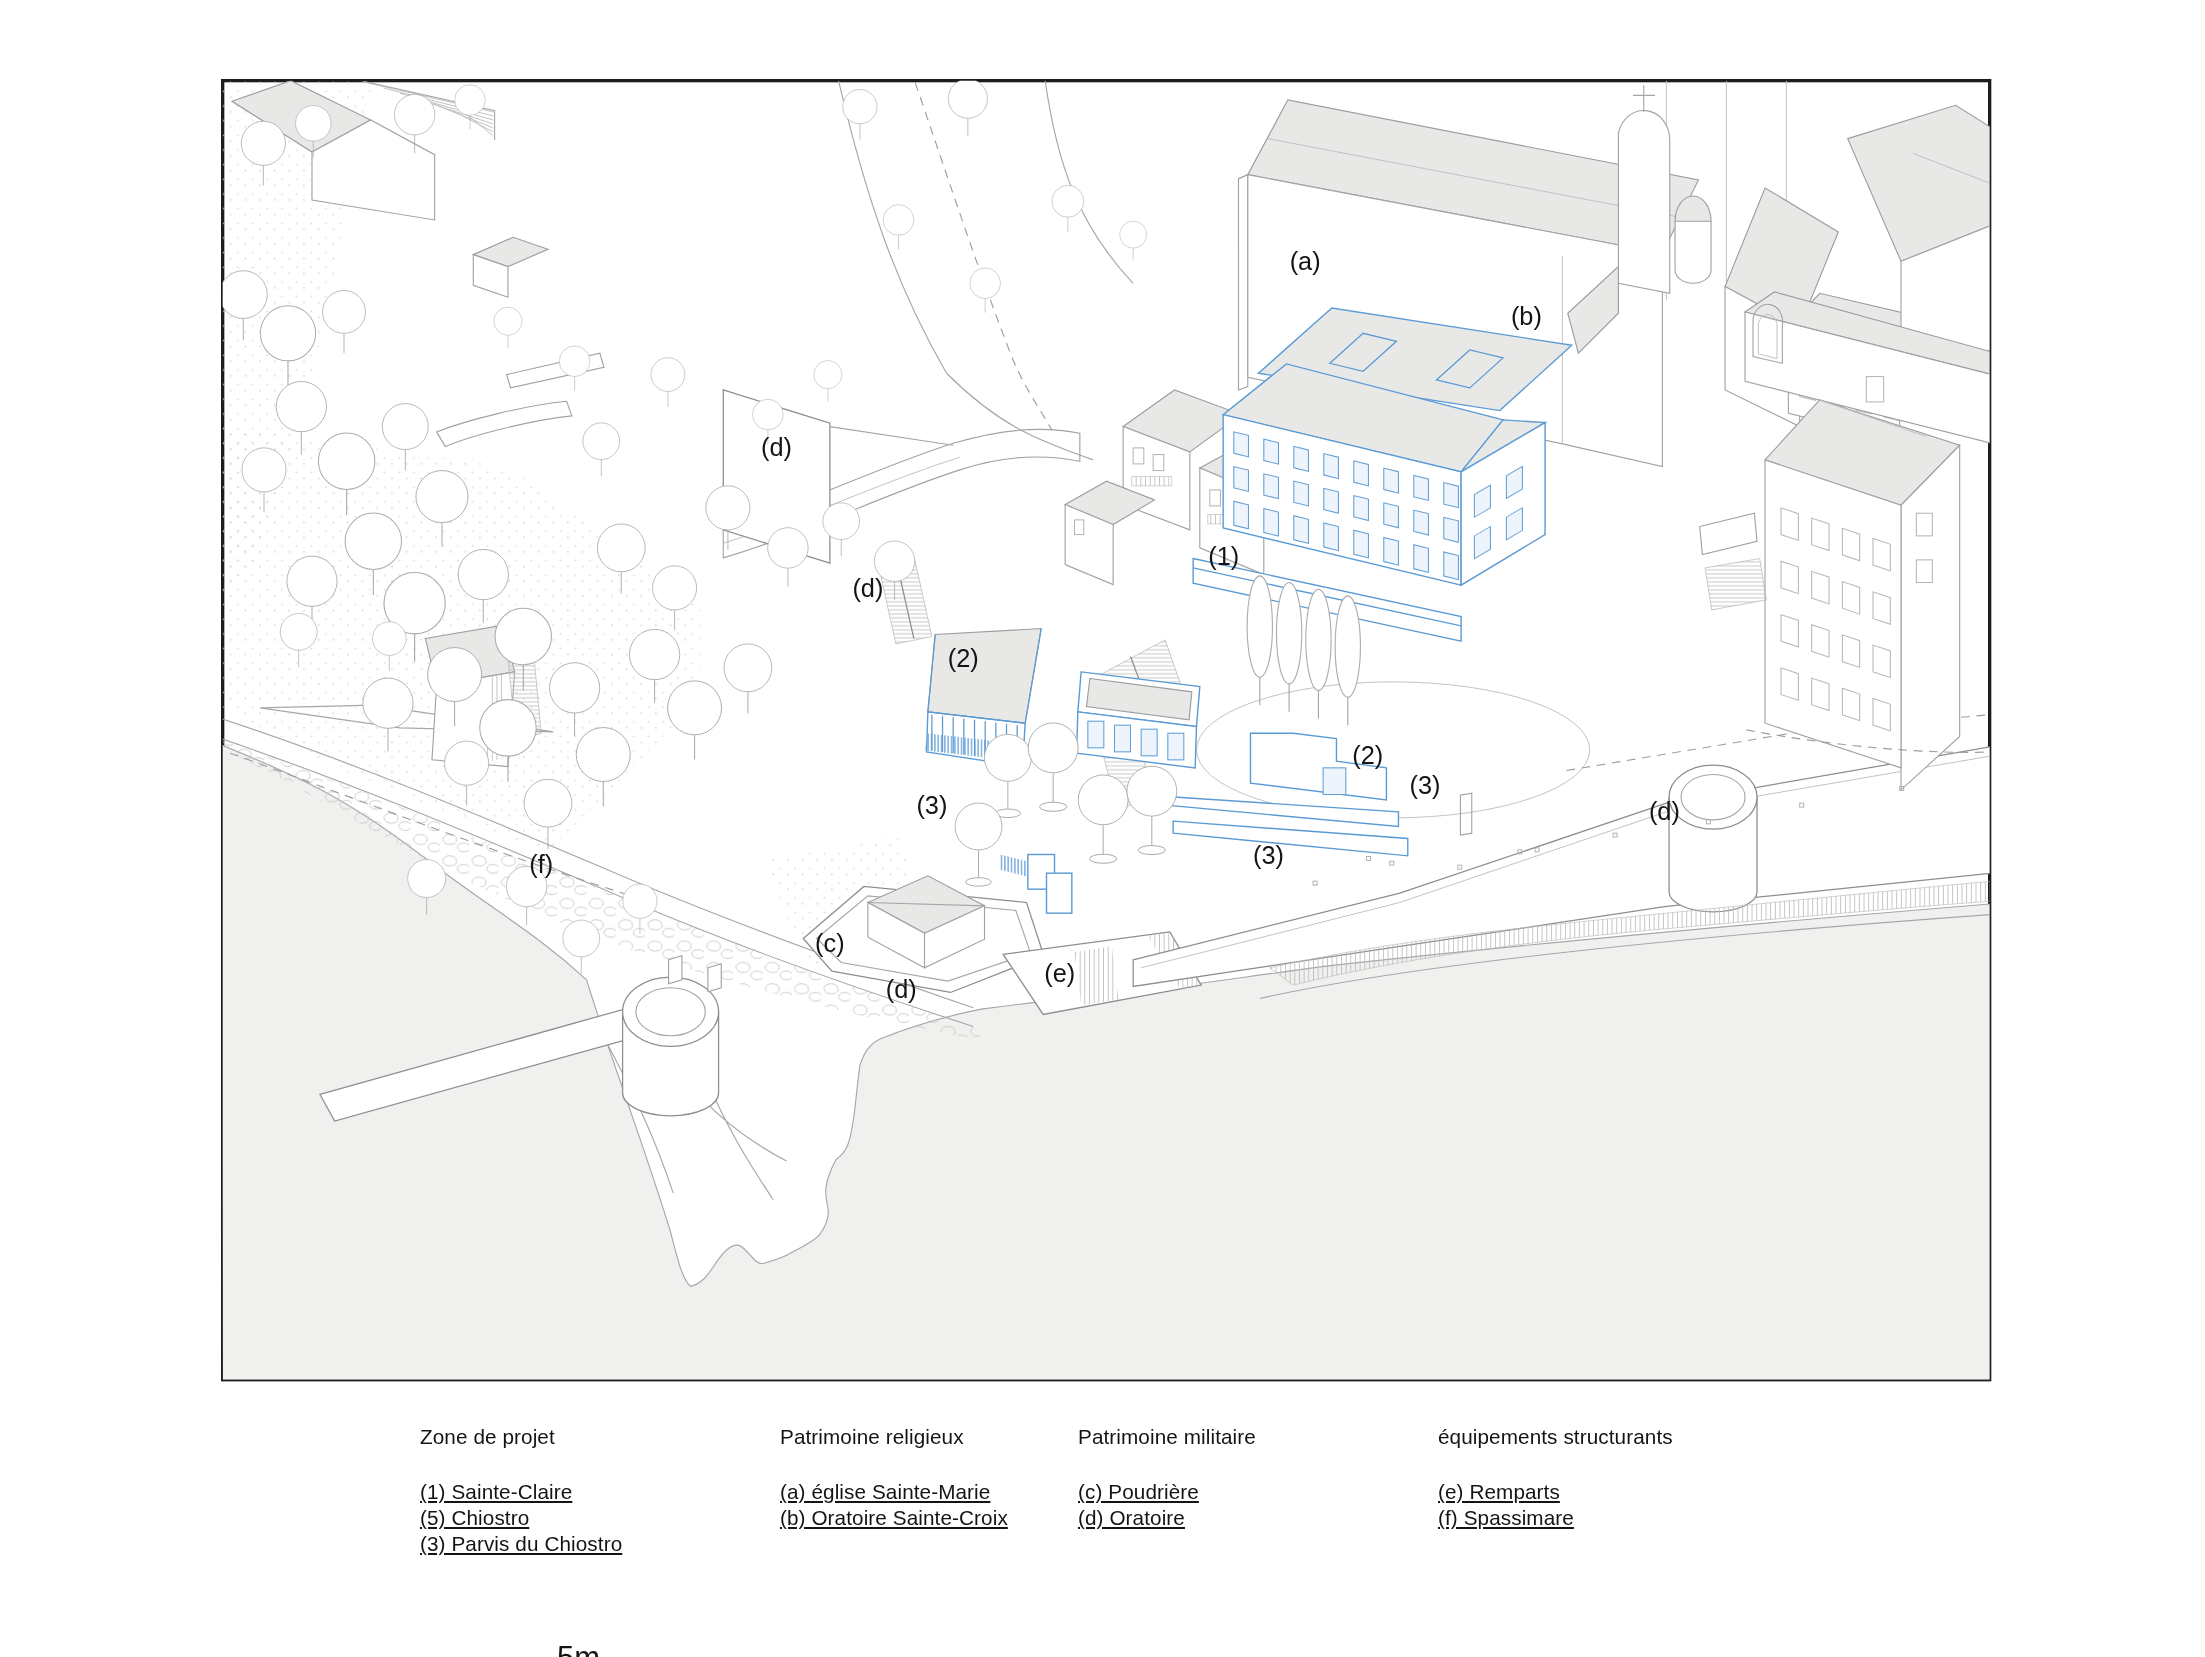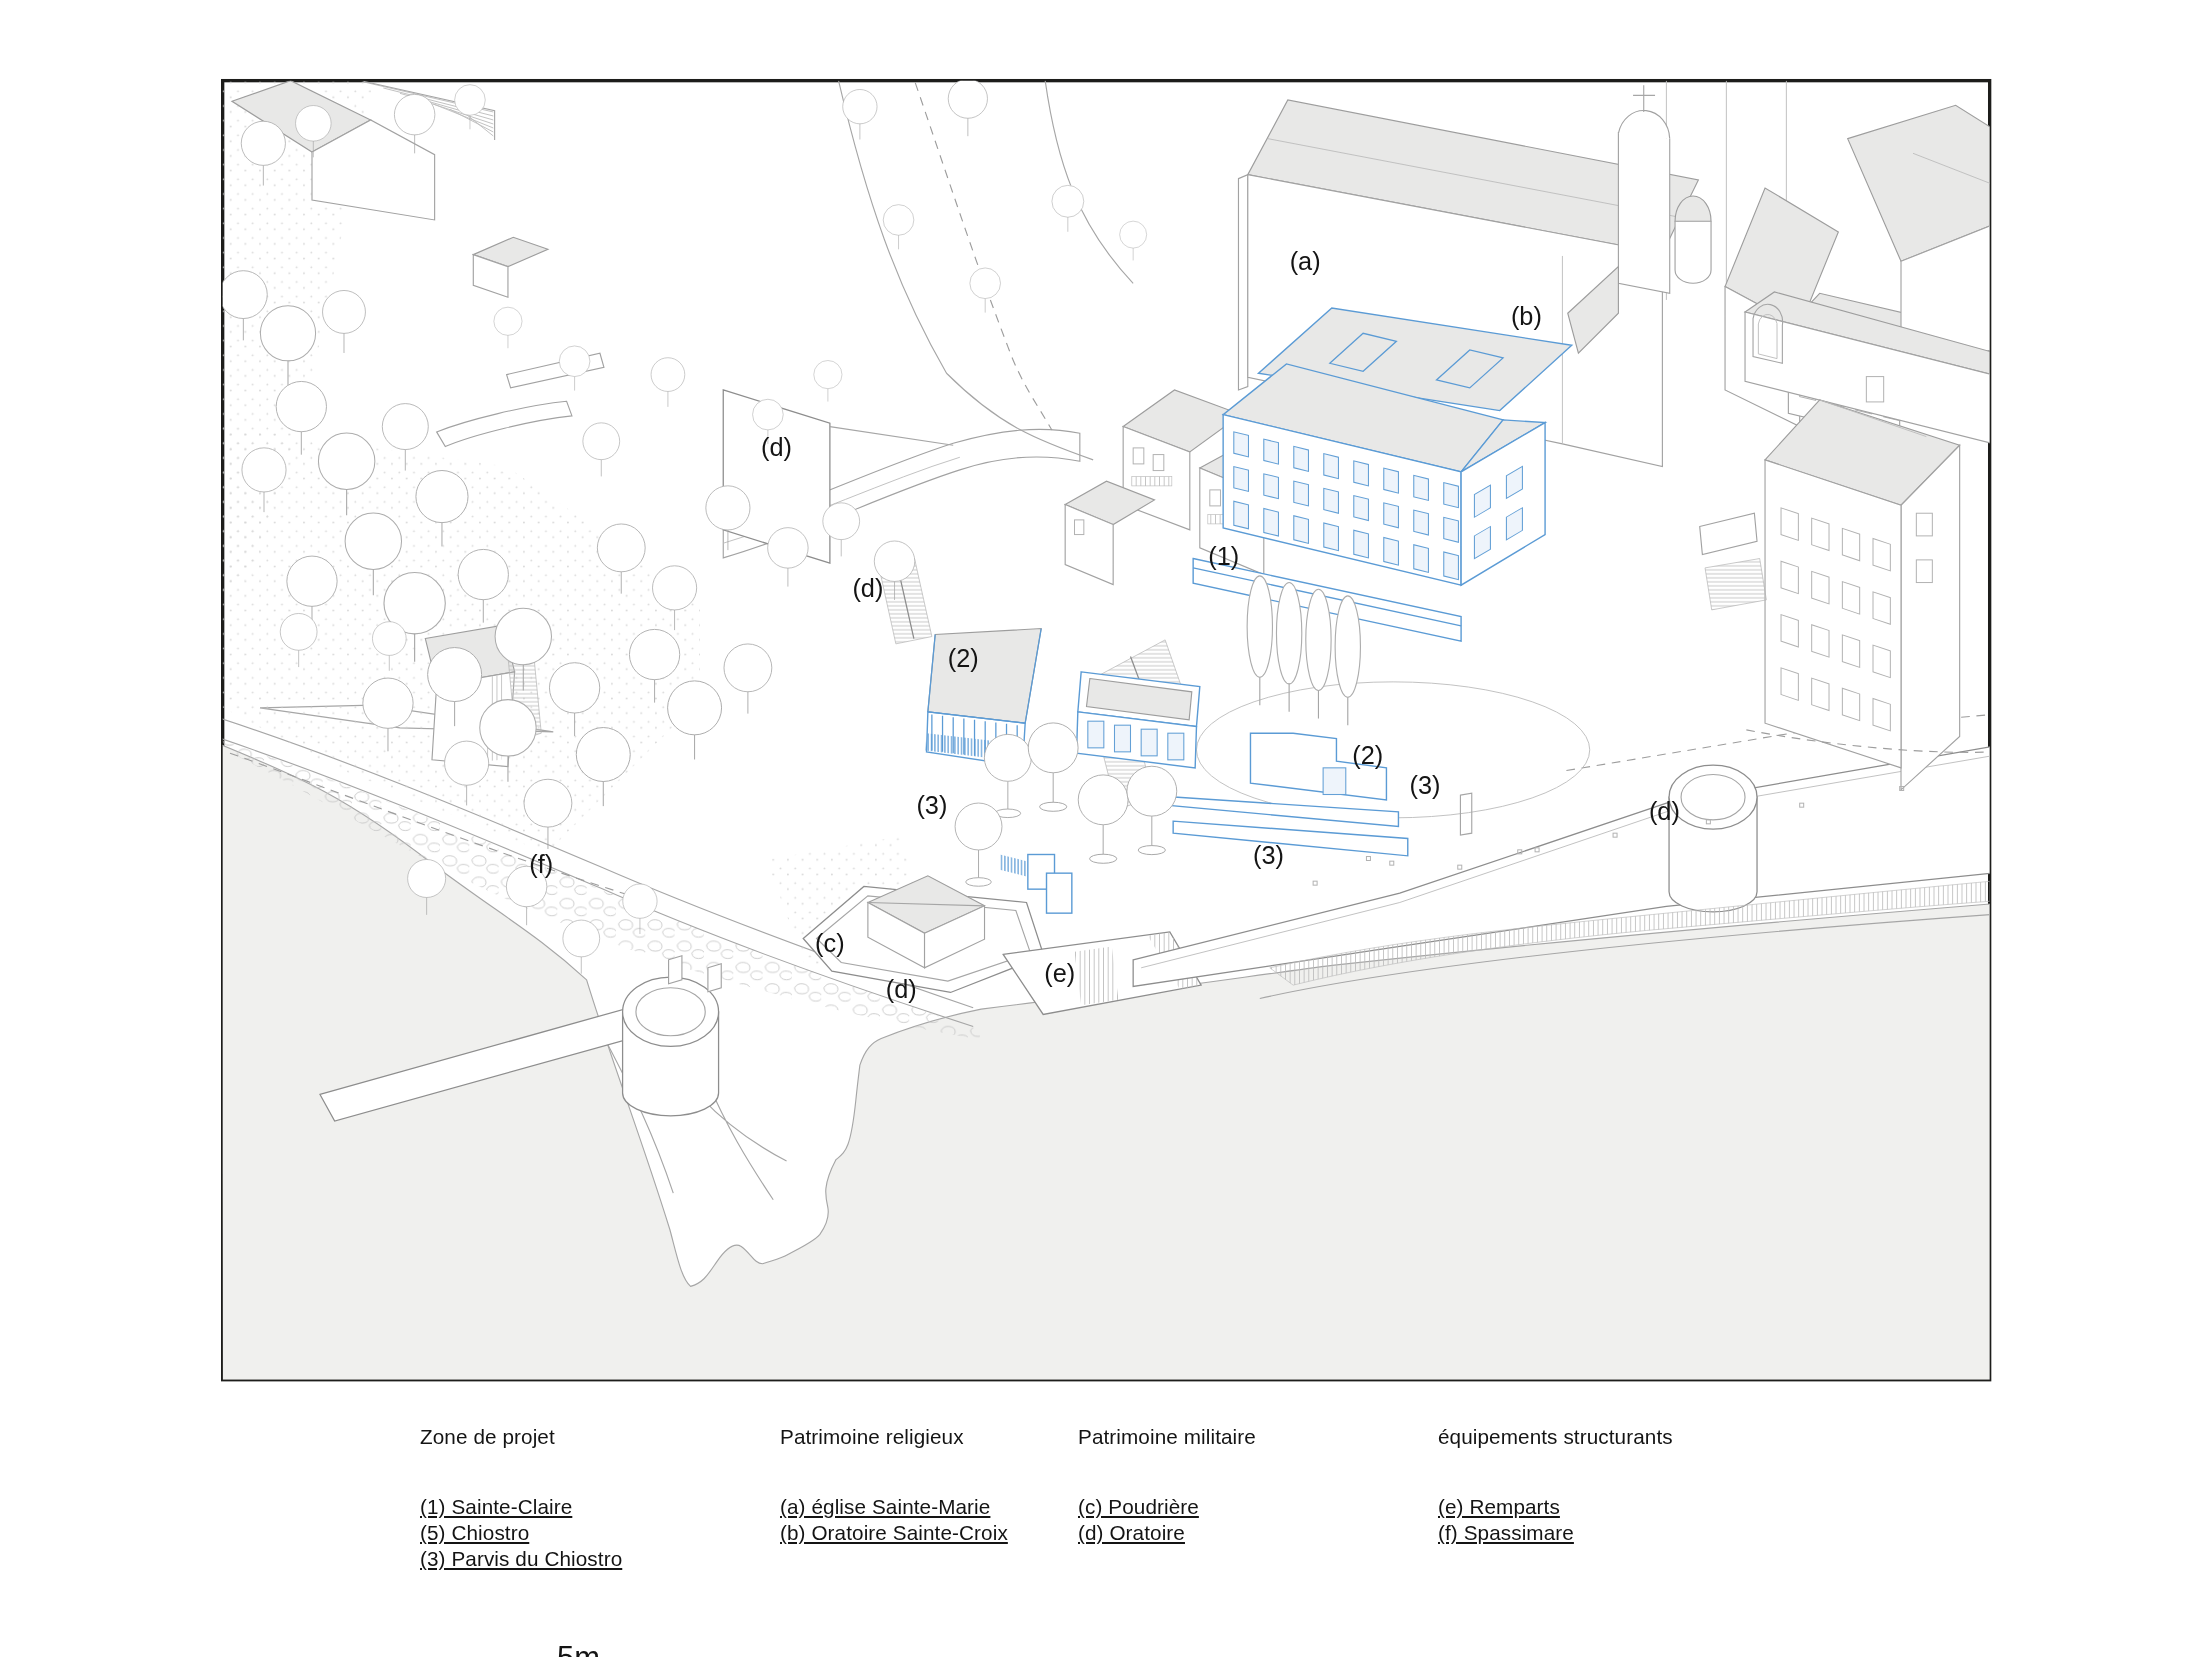--- a/index.html
+++ b/index.html
@@ -16,21 +16,21 @@
   .treec{fill:#ffffff;stroke:#adadad;stroke-width:1.7;}
   .win{fill:none;stroke:#b2b2b2;stroke-width:1.5;}
   .blue{fill:#ffffff;stroke:#5b9bd5;stroke-width:2.1;}
   .broof{fill:#e8e8e7;stroke:#5b9bd5;stroke-width:2.1;}
   .bln{fill:none;stroke:#5b9bd5;stroke-width:1.9;}
   .bwin{fill:#eef4fb;stroke:#64a0d6;stroke-width:1.6;}
   .dash{fill:none;stroke:#9d9d9d;stroke-width:1.7;stroke-dasharray:13 10;}
   .lbl{font:38px "Liberation Sans",sans-serif;fill:#141414;text-anchor:middle;}
   
   .legend-col{position:absolute;top:1424px;font-size:20.7px;line-height:26px;letter-spacing:0.1px;}
-  .legend-title{margin-bottom:44px;white-space:nowrap;}
+  .legend-title{margin-bottom:29px;white-space:nowrap;}
   .legend-item{white-space:nowrap;text-decoration:underline;}
   .scale-label{position:absolute;left:557px;top:1640px;font-size:31px;}
 </style>
 </head>
 <body>
 
 <div class="stage">
 <svg width="2205" height="1657" viewBox="0 0 3308 2486">
   <defs>
     <clipPath id="frameClip">

